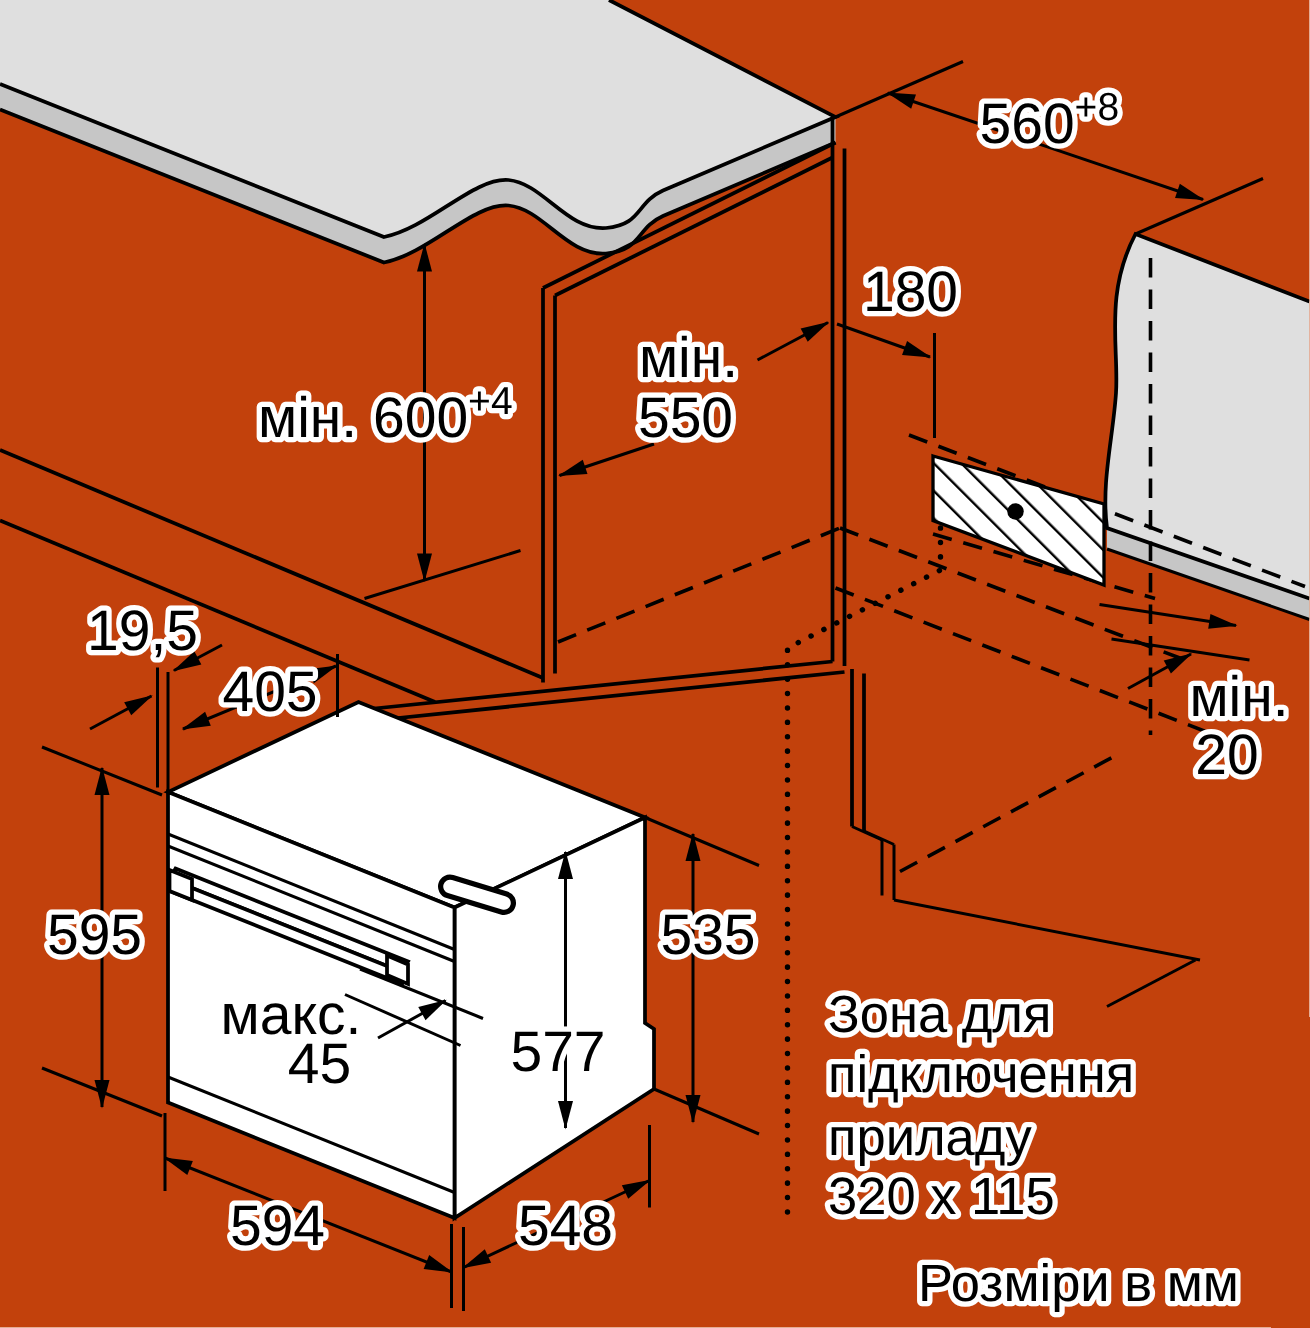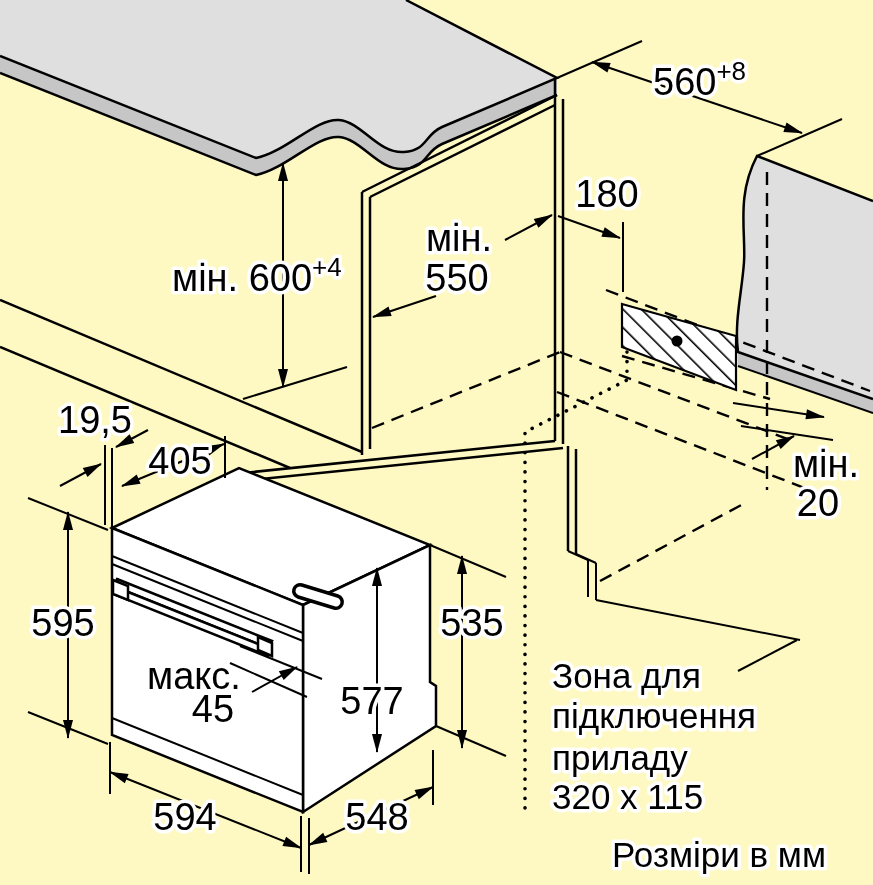--- a/index.html
+++ b/index.html
@@ -1,16 +1,16 @@
 <!DOCTYPE html>
 <html><head>
 <meta charset="utf-8">
 <style>
   html,body{margin:0;padding:0;background:#fff;}
-  .stage{width:873px;height:885px;position:relative;background:#fef9c3;overflow:hidden;}
+  .stage{width:873px;height:885px;position:relative;background:#c2410c;overflow:hidden;}
   svg{display:block;}
   svg text{
     font-family:"Liberation Sans","DejaVu Sans",sans-serif;
     fill:#000;
     paint-order:stroke;
     stroke:#fff;
     stroke-width:7px;
     stroke-linejoin:round;
   }
   .dim{font-size:38px;}

